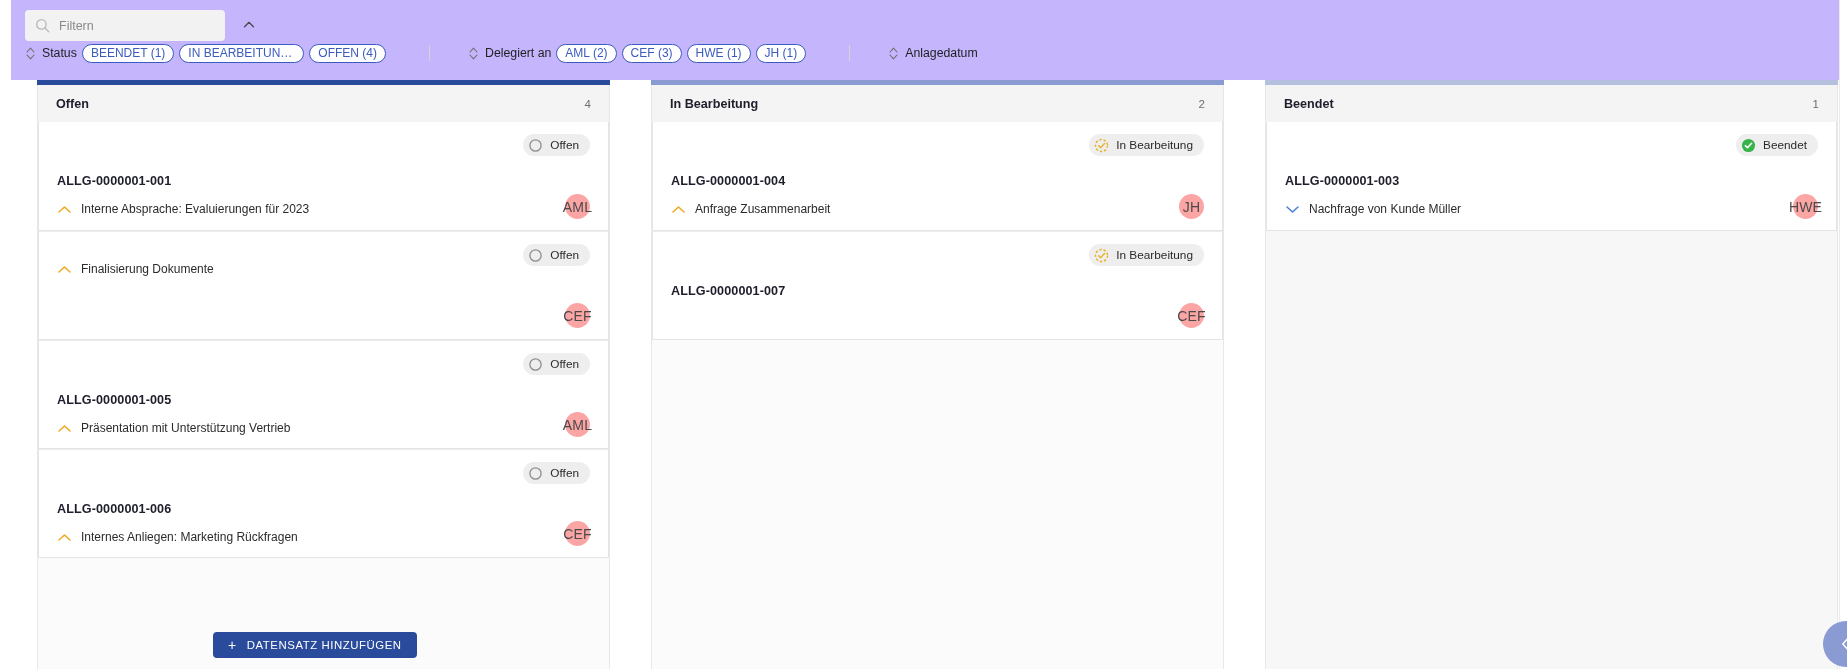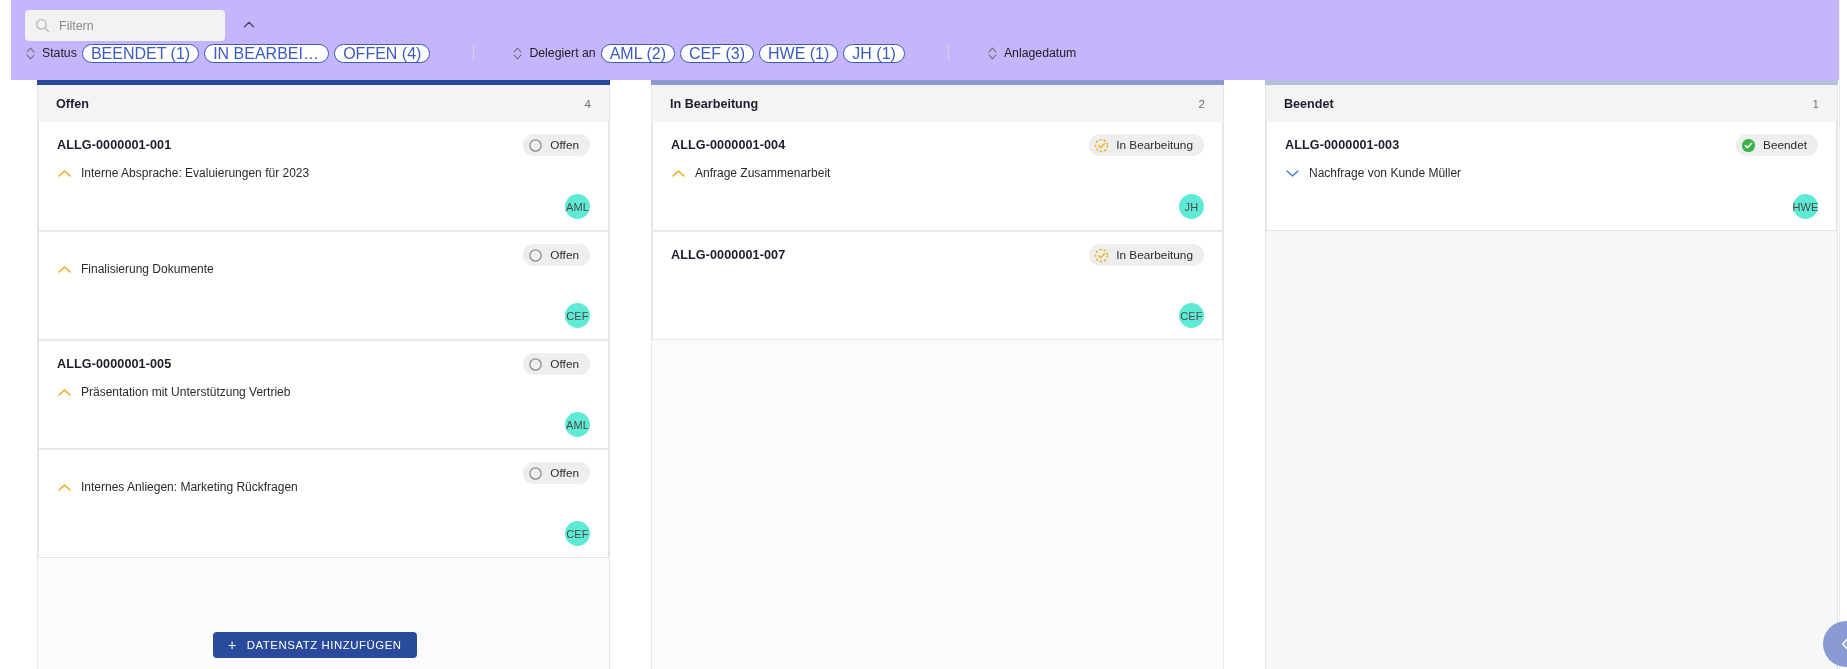--- a/index.html
+++ b/index.html
@@ -44,21 +44,21 @@
   .sort-arrows {
     width: 11px; height: 17px; margin-right: 6px; flex: 0 0 auto;
     cursor: pointer;
   }
   .facet-label {
     font-size: 12.3px; color: #1f1f1f; white-space: nowrap; margin-right: 5px;
   }
   .chip {
     border: 1px solid #3b5bbf; color: #3b5bbf;
     border-radius: 11px; height: 19px; line-height: 17px;
-    padding: 0 8px; font-size: 16px; margin-right: 5px;
+    padding: 0 8px; font-size: 12px; margin-right: 5px;
     white-space: nowrap; cursor: pointer; background: #fff;
     max-width: 125px; overflow: hidden; text-overflow: ellipsis;
   }
   .divider-v {
     width: 1px; height: 16px; background: #d5d5d5; margin: 0 14px;
   }
 
   
   .board {
     position: absolute; left: 0; top: 80px;
@@ -94,42 +94,43 @@
     border-top: none;
     height: 109px;
     position: relative;
     padding: 16px 18px 0 18px;
     cursor: pointer;
   }
   .card + .card { border-top: 1px solid #ededed; }
   .card-id {
     font-size: 12.6px; font-weight: bold; color: #1d1d2b;
     letter-spacing: .1px;
+    margin-top: 36px;
   }
   .card-sub {
     margin-top: 14px; display: flex; align-items: center;
     font-size: 12px; color: #2b2b2b;
   }
   .prio-icon { width: 15px; height: 10px; margin-right: 9px; flex: 0 0 auto; }
 
   .badge {
     position: absolute; right: 18px; top: 12px;
     height: 22px; border-radius: 11px;
     background: #eeeeee;
     display: flex; align-items: center;
     padding: 0 11px 0 5px; font-size: 11.8px; color: #2b2b2b;
     white-space: nowrap;
   }
   .badge .b-ico { width: 15px; height: 15px; margin-right: 7px; flex: 0 0 auto; }
 
   .avatar {
     position: absolute; right: 18px; bottom: 11px;
     width: 25px; height: 25px; border-radius: 50%;
-    background: #5eead4; color: #4a4a4a;
-    font-size: 11px; letter-spacing: .2px;
+    background: #fca5a5; color: #4a4a4a;
+    font-size: 14px; letter-spacing: .2px;
     display: flex; align-items: center; justify-content: center;
   }
 
   .add-btn {
     position: absolute; left: 175px; bottom: 11px;
     background: #2a4b9b; color: #ffffff;
     border: 0; border-radius: 4px;
     height: 26px; padding: 0 15px;
     font-family: "Liberation Sans", sans-serif;
     font-size: 11.4px; letter-spacing: .55px;
@@ -265,20 +266,21 @@
           </div>
           <div class="card-sub">
             <span class="prio-icon"><svg viewBox="0 0 15 13" width="15" height="11">
                 <polyline points="1,9.5 7.5,3.5 14,9.5" fill="none" stroke="#f0a81e" stroke-width="1.8" stroke-linecap="round" stroke-linejoin="round"></polyline>
               </svg></span>
             <span>Präsentation mit Unterstützung Vertrieb</span>
           </div>
           <div class="avatar">AML</div>
         </div>
         <div class="card">
+          <div class="card-id">ALLG-0000001-006</div>
           <div class="badge">
             <span class="b-ico"><svg viewBox="0 0 16 16" width="15" height="15">
                 <circle cx="8" cy="8" r="6" fill="none" stroke="#8e8e8e" stroke-width="1.4"></circle>
               </svg></span>
             <span>Offen</span>
           </div>
           <div class="card-sub">
             <span class="prio-icon"><svg viewBox="0 0 15 13" width="15" height="11">
                 <polyline points="1,9.5 7.5,3.5 14,9.5" fill="none" stroke="#f0a81e" stroke-width="1.8" stroke-linecap="round" stroke-linejoin="round"></polyline>
               </svg></span>

